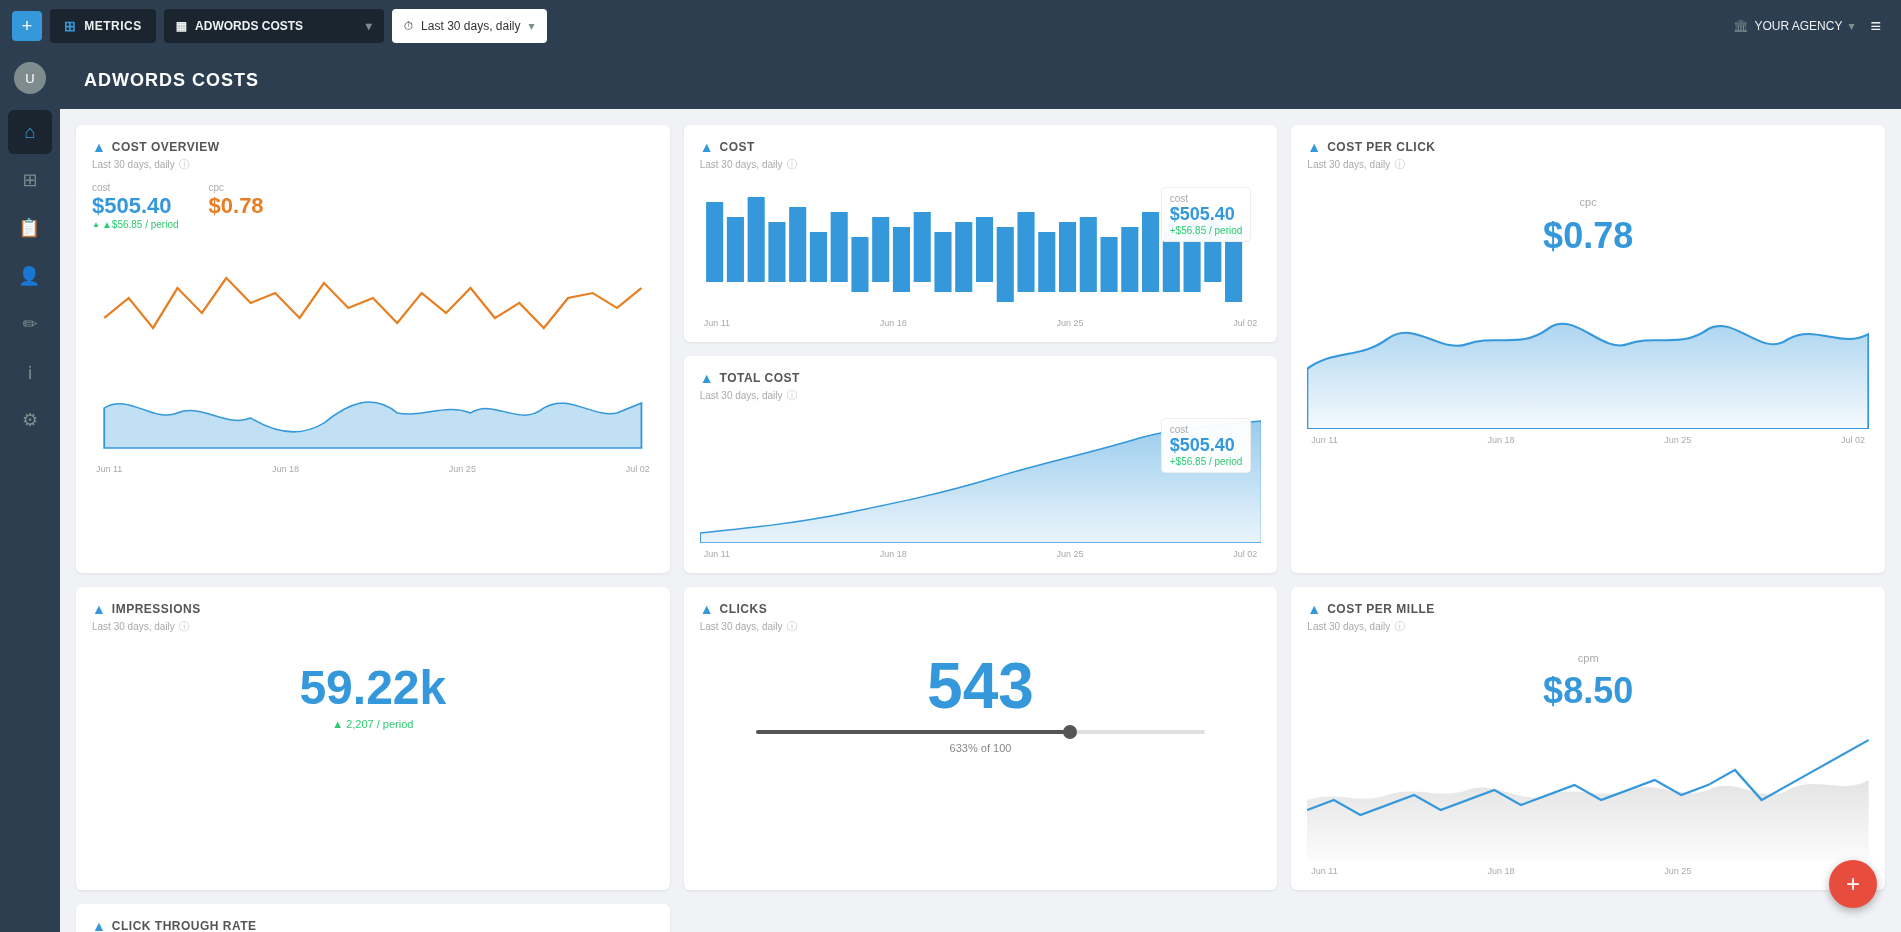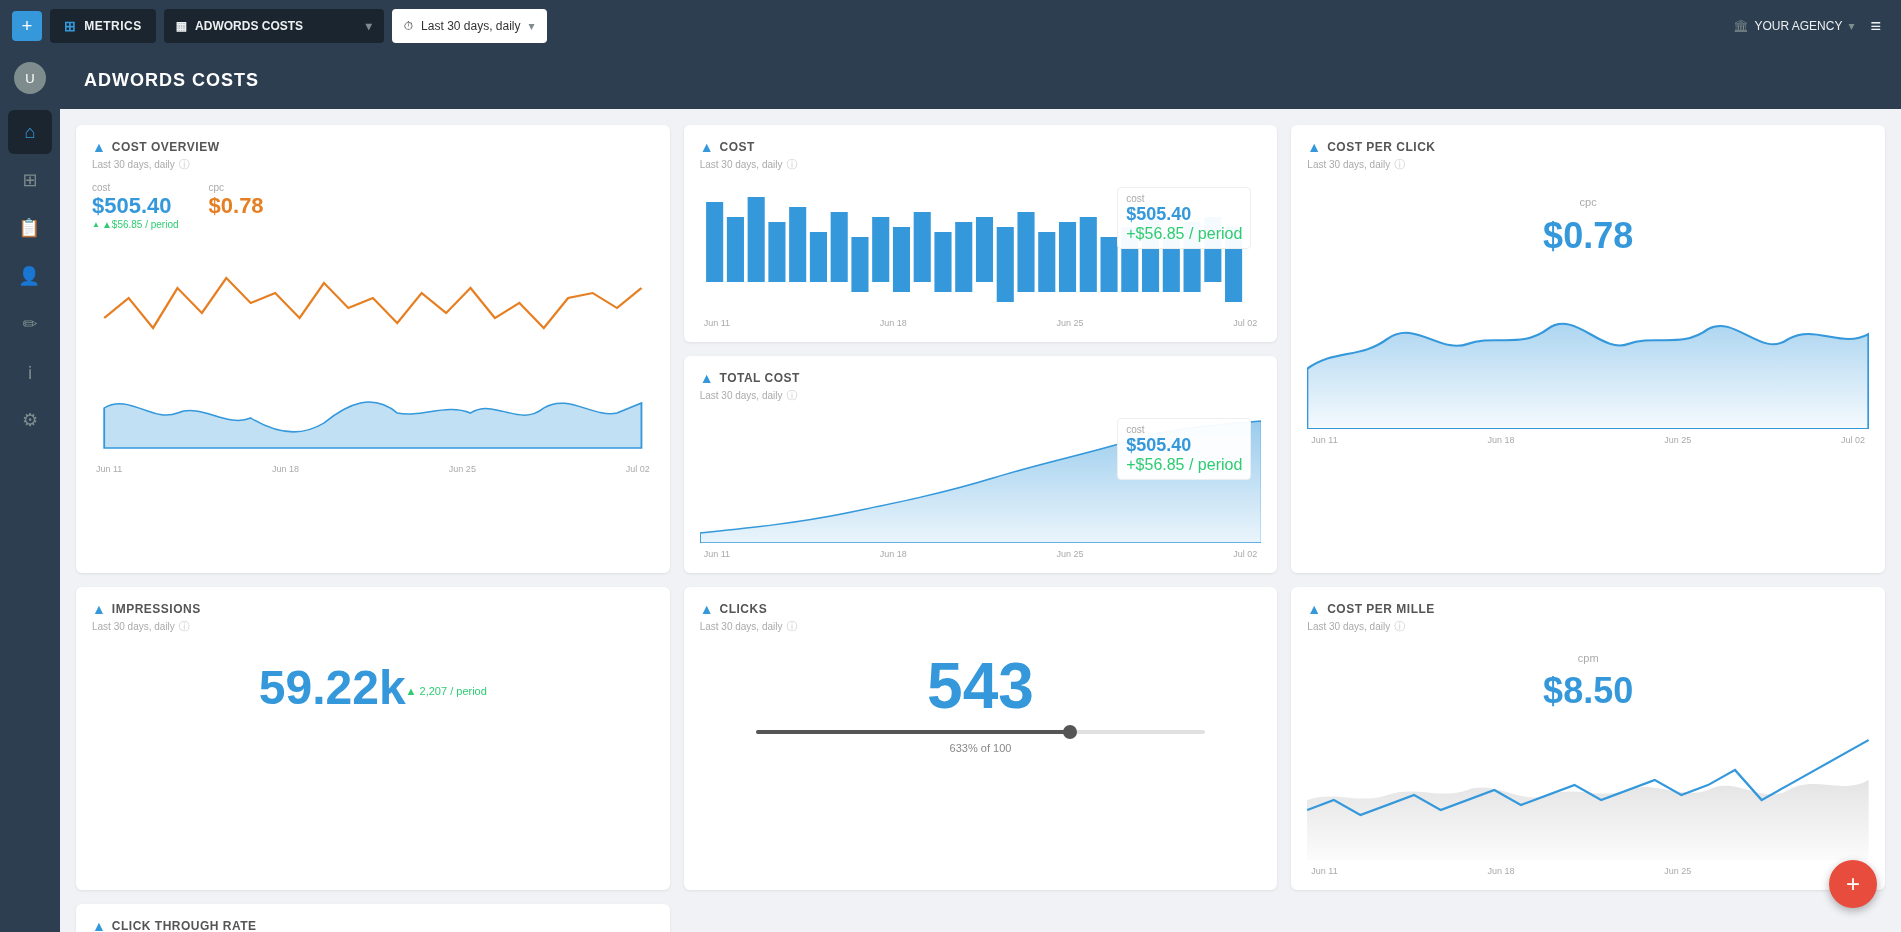--- a/index.html
+++ b/index.html
@@ -166,21 +166,21 @@
     .metric-value-blue { font-size: 22px; font-weight: 700; color: #3498db; }
     .metric-value-orange { font-size: 22px; font-weight: 700; color: #e67e22; }
     .metric-change {
       font-size: 10px; color: #2ecc71;
       display: flex; align-items: center; gap: 2px;
     }
     .metric-change.up::before { content: "▲"; font-size: 8px; }
     .big-number-medium { font-size: 36px; font-weight: 700; color: #3498db; }
     .tooltip-label { color: #aaa; font-size: 10px; }
     .tooltip-value { font-size: 18px; font-weight: 700; color: #3498db; }
-    .tooltip-change { font-size: 16px; color: #2ecc71; }
+    .tooltip-change { font-size: 10px; color: #2ecc71; }
 
     
     .chart-container { position: relative; width: 100%; }
 
     
     .progress-bar-container {
       margin: 8px 0 4px 0;
     }
     .progress-bar-track {
       height: 4px;
@@ -463,21 +463,21 @@
 
     <div class="card card-impressions">
       <div class="card-title-row">
         <span class="adwords-icon">▲</span>
         <span class="card-title">IMPRESSIONS</span>
       </div>
       <div class="card-subtitle">
         <span>Last 30 days, daily</span>
         <span class="info-icon">ⓘ</span>
       </div>
-      <div style="display:flex; flex-direction:row; align-items:center; justify-content:center; padding: 20px 0 10px 0">
+      <div style="display:flex; flex-direction:column; align-items:center; justify-content:space-between; padding: 20px 0 10px 0">
         <div style="font-size:48px; font-weight:700; color:#3498db; line-height:1">59.22k</div>
         <div style="font-size:11px; color:#2ecc71; margin-top:6px">
           <span style="color:#2ecc71">▲</span>
           <span>2,207 / period</span>
         </div>
       </div>
     </div>
 
     <div class="card card-clicks">
       <div class="card-title-row">

